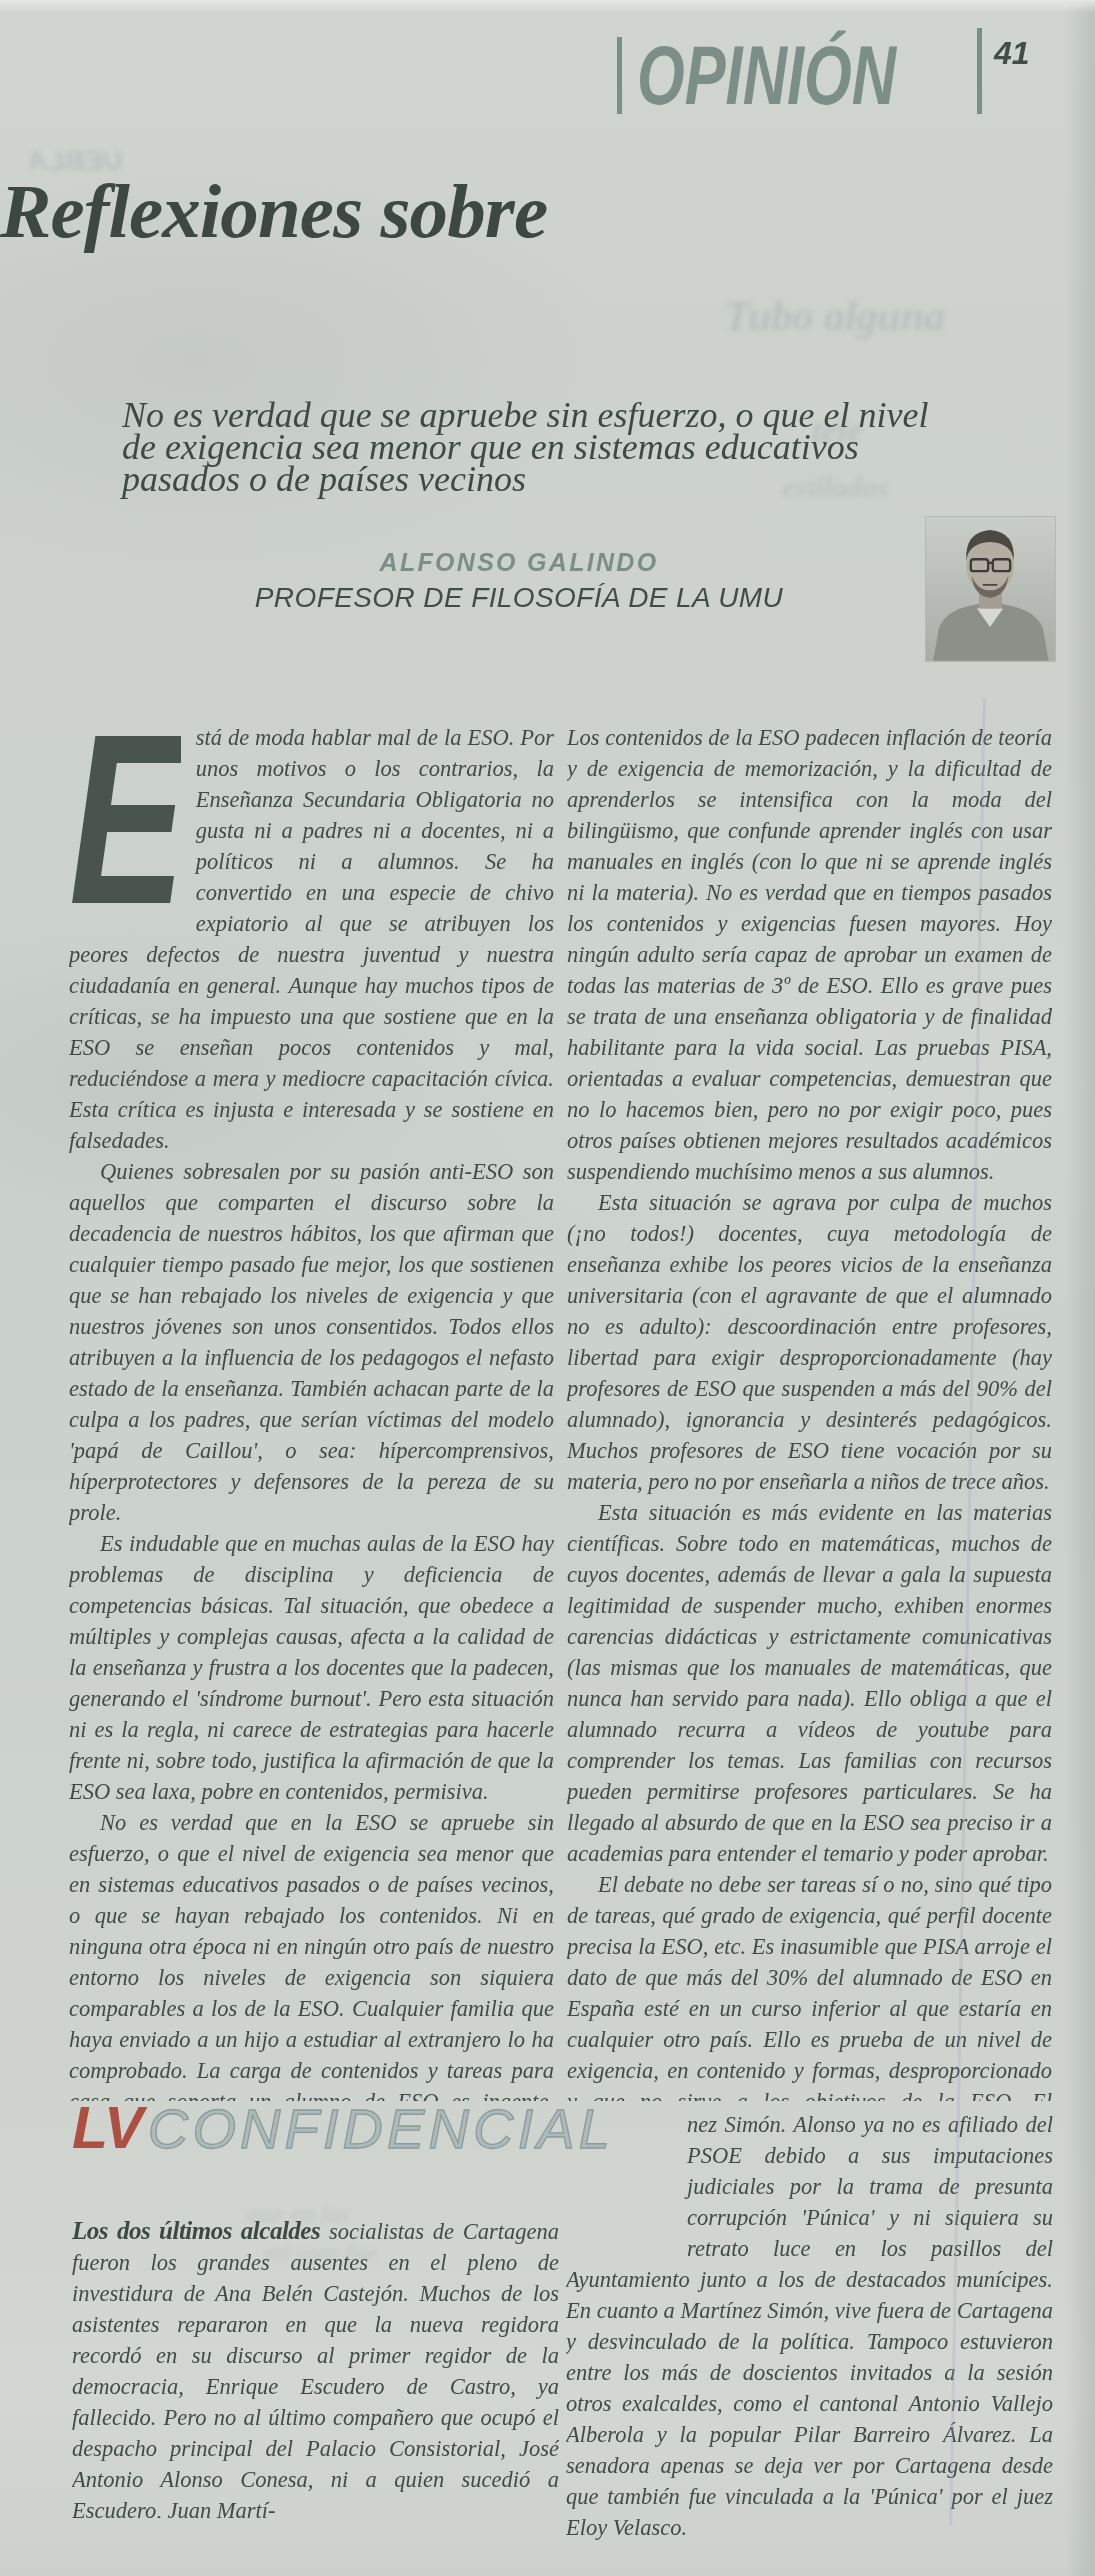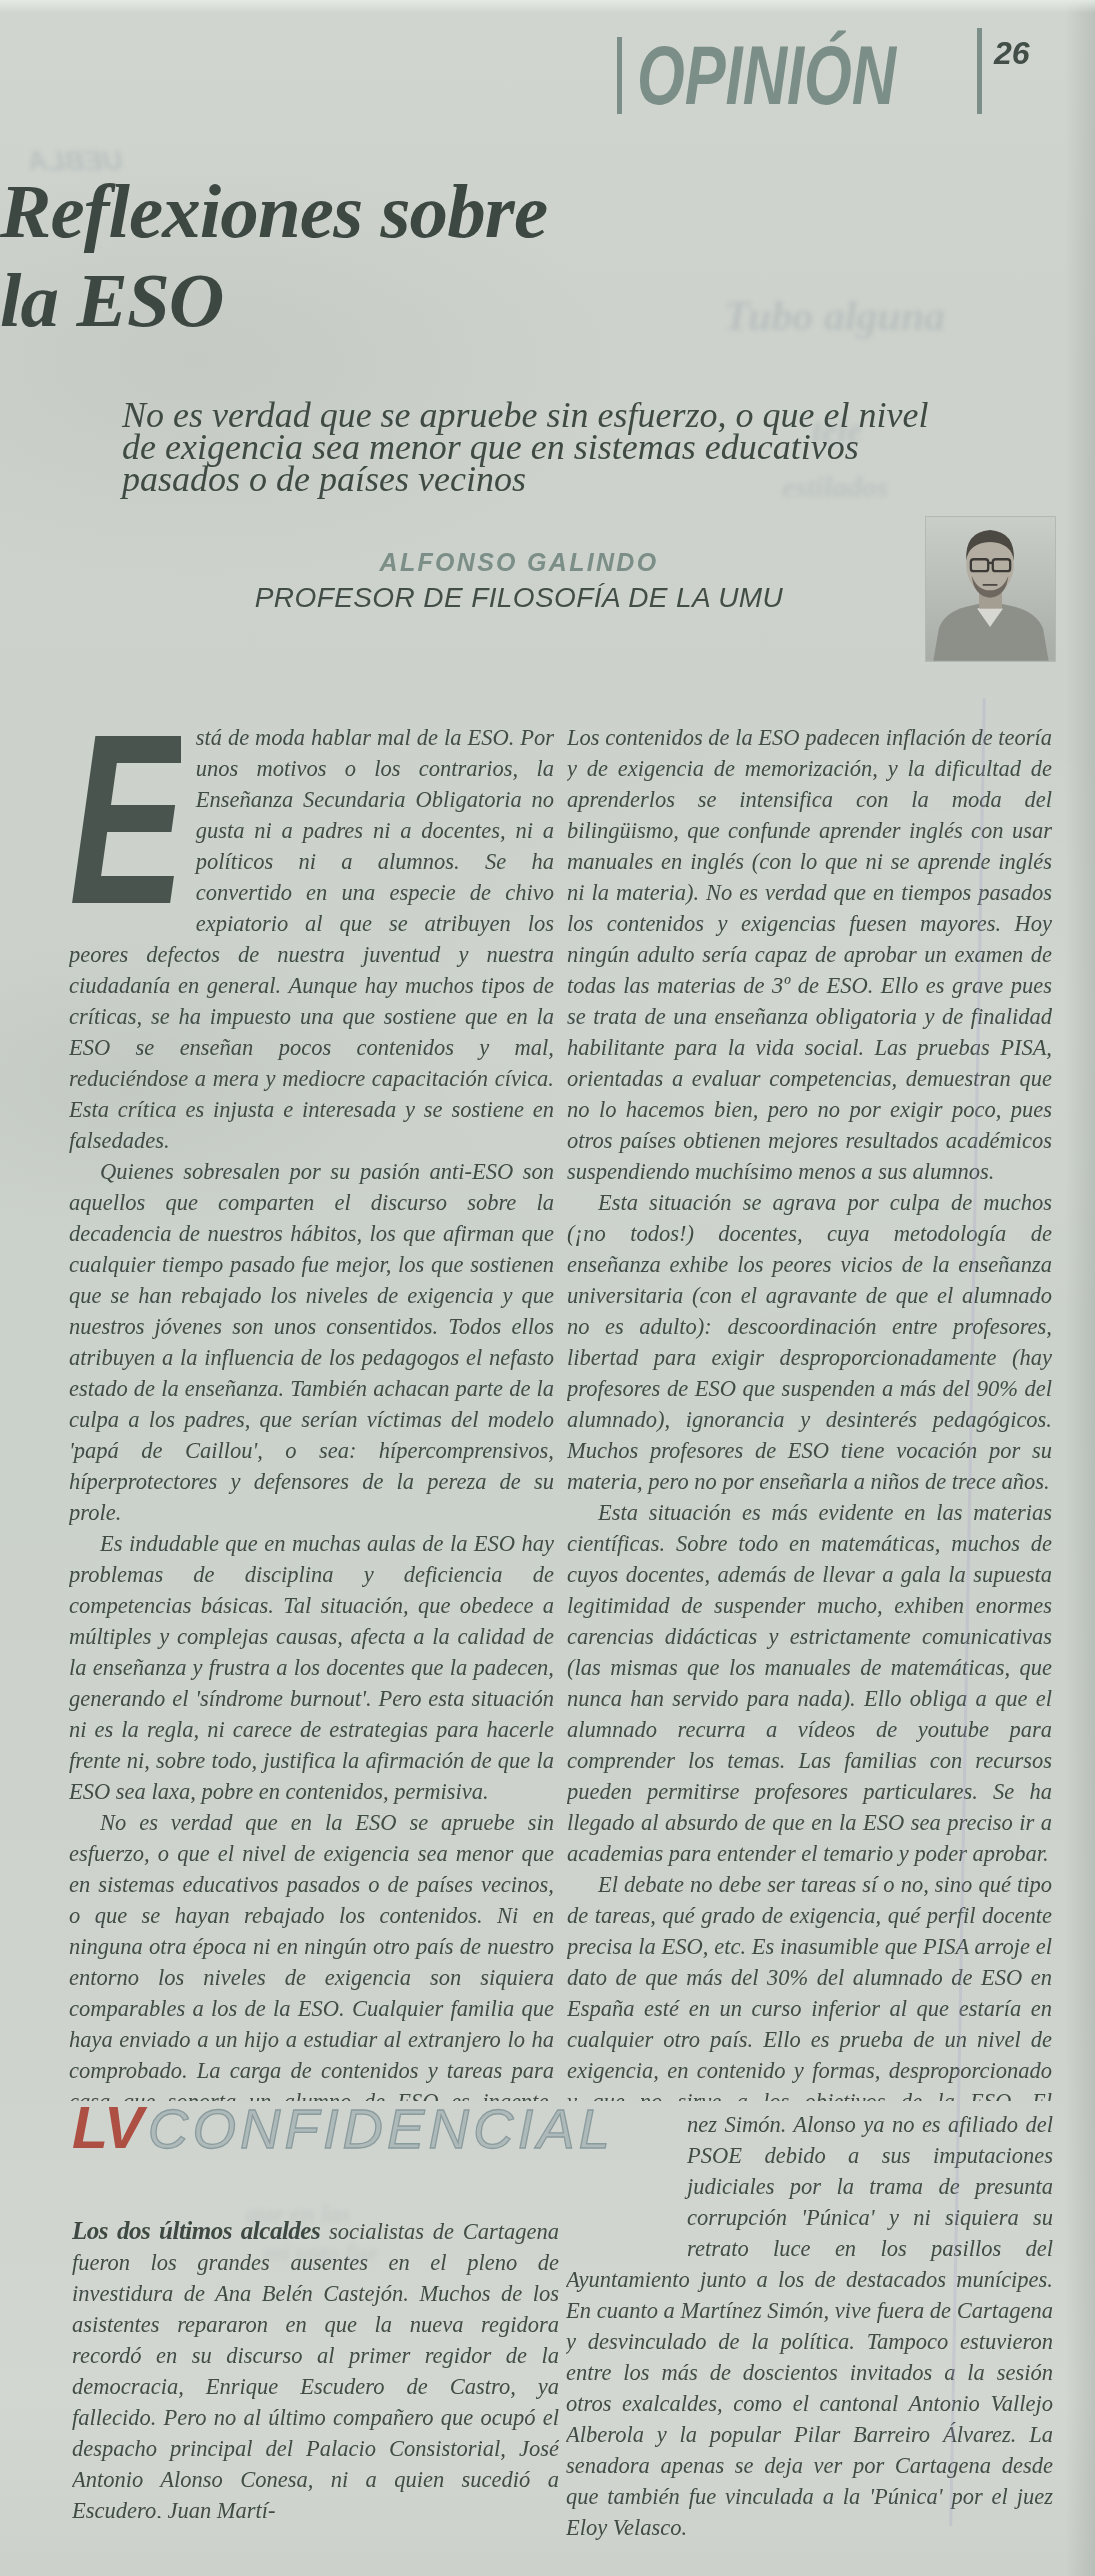--- a/index.html
+++ b/index.html
@@ -82,24 +82,24 @@
   <div class="ghost" style="left:724px; top:292px; font-size:42px; opacity:0.20;">Tubo alguna</div>
   <div class="ghost" style="left:812px; top:411px; font-size:35px; opacity:0.18;">tele</div>
   <div class="ghost" style="left:782px; top:470px; font-size:30px; opacity:0.16;">estilados</div>
   <div class="ghost" style="left:246px; top:2200px; font-size:25px; opacity:0.12;">que en las</div>
   <div class="ghost" style="left:263px; top:2239px; font-size:25px; opacity:0.11;">mi voto fue</div>
 
   <div class="hdr">
     <div class="hdr-bar l"></div>
     <div class="hdr-title">OPINIÓN</div>
     <div class="hdr-bar r"></div>
-    <div class="hdr-num">26</div>
+    <div class="hdr-num">41</div>
   </div>
 
-  <h1 class="headline" style="margin:0;"><span>Reflexiones sobre</span><br><span>la ESO</span></h1>
+  <h1 class="headline" style="margin:0;"><span>Reflexiones sobre</span><br></h1>
 
   <div class="standfirst">No es verdad que se apruebe sin esfuerzo, o que el nivel de exigencia sea menor que en sistemas educativos pasados o de países vecinos</div>
 
   <div class="byline">
     <div class="name">ALFONSO GALINDO</div>
     <div class="role">PROFESOR DE FILOSOFÍA DE LA UMU</div>
   </div>
 
   <div class="photo">
     <svg width="129" height="144" viewBox="0 0 141 157" xmlns="http://www.w3.org/2000/svg">

